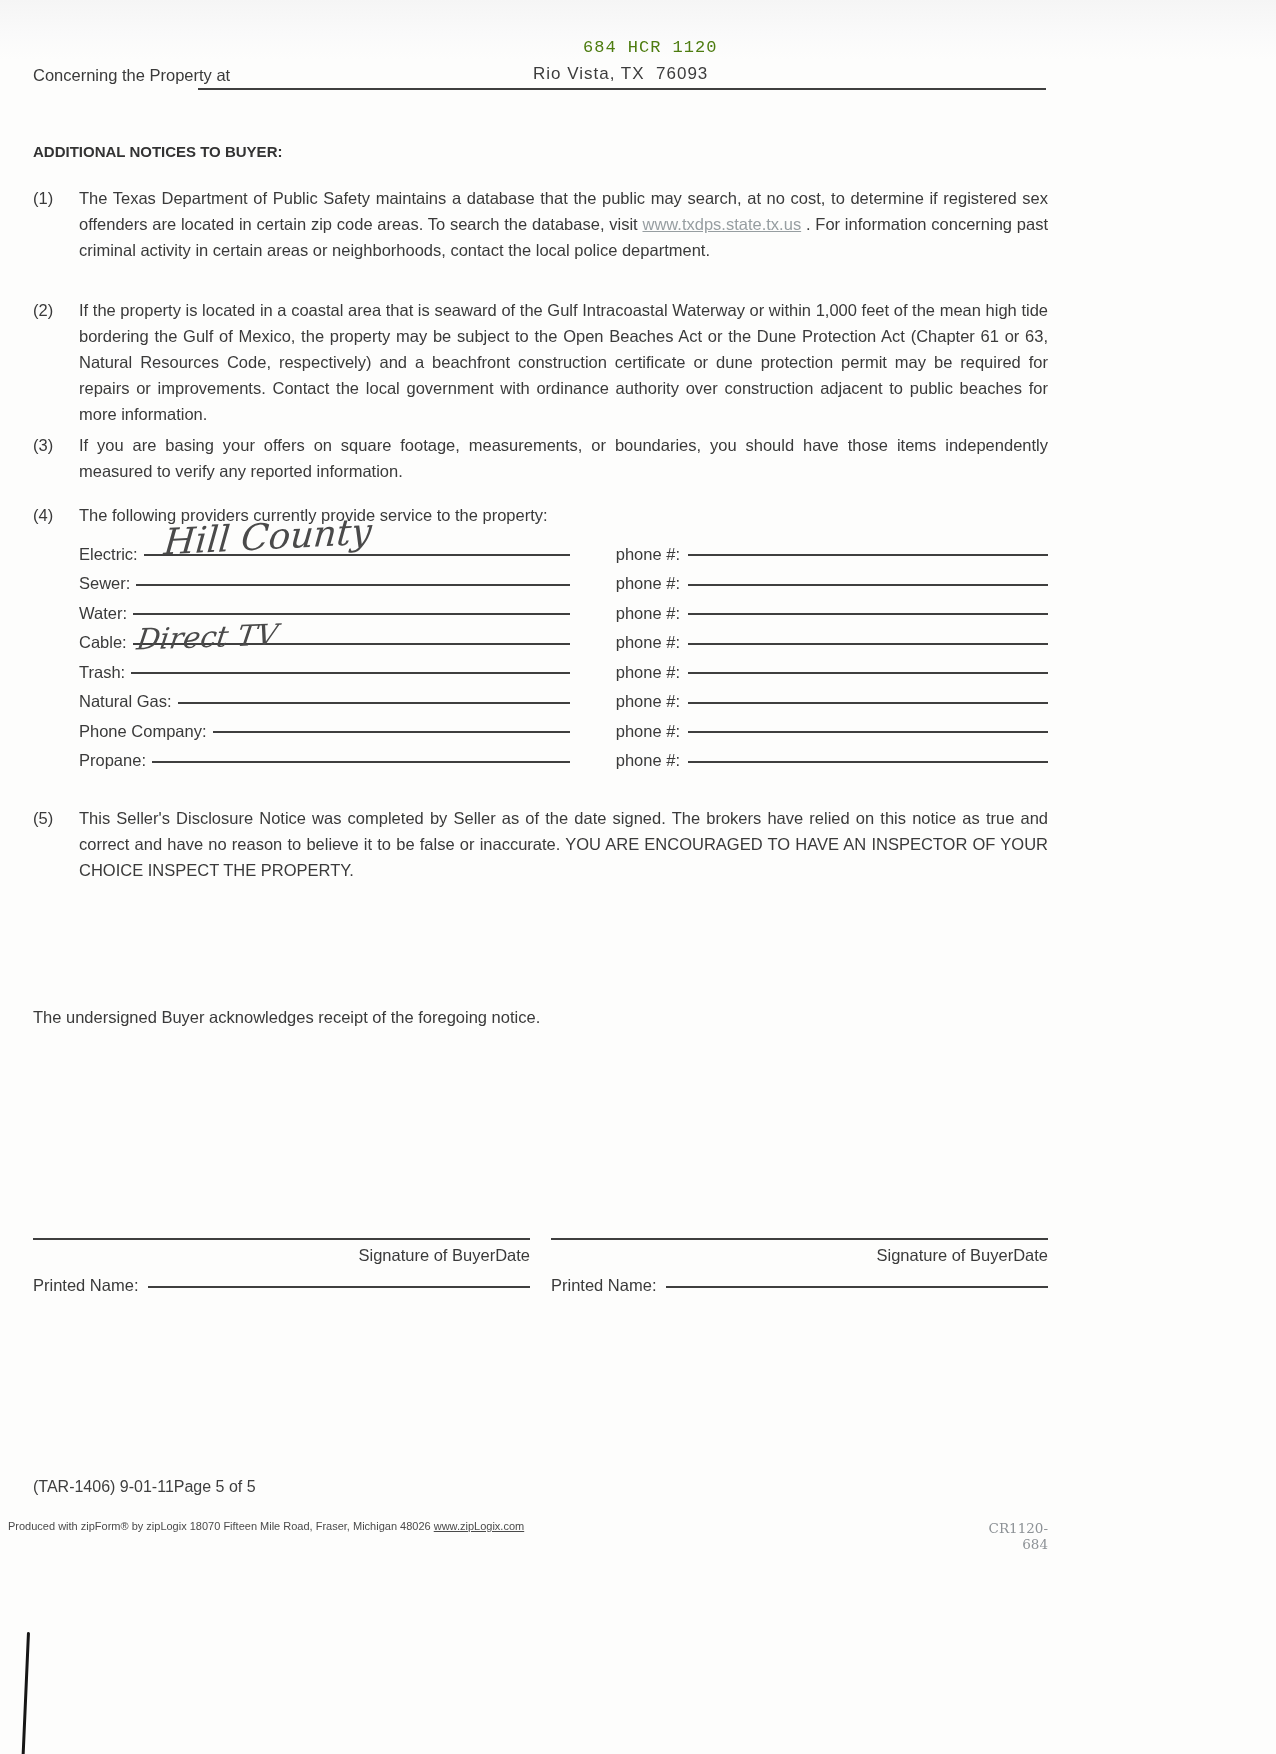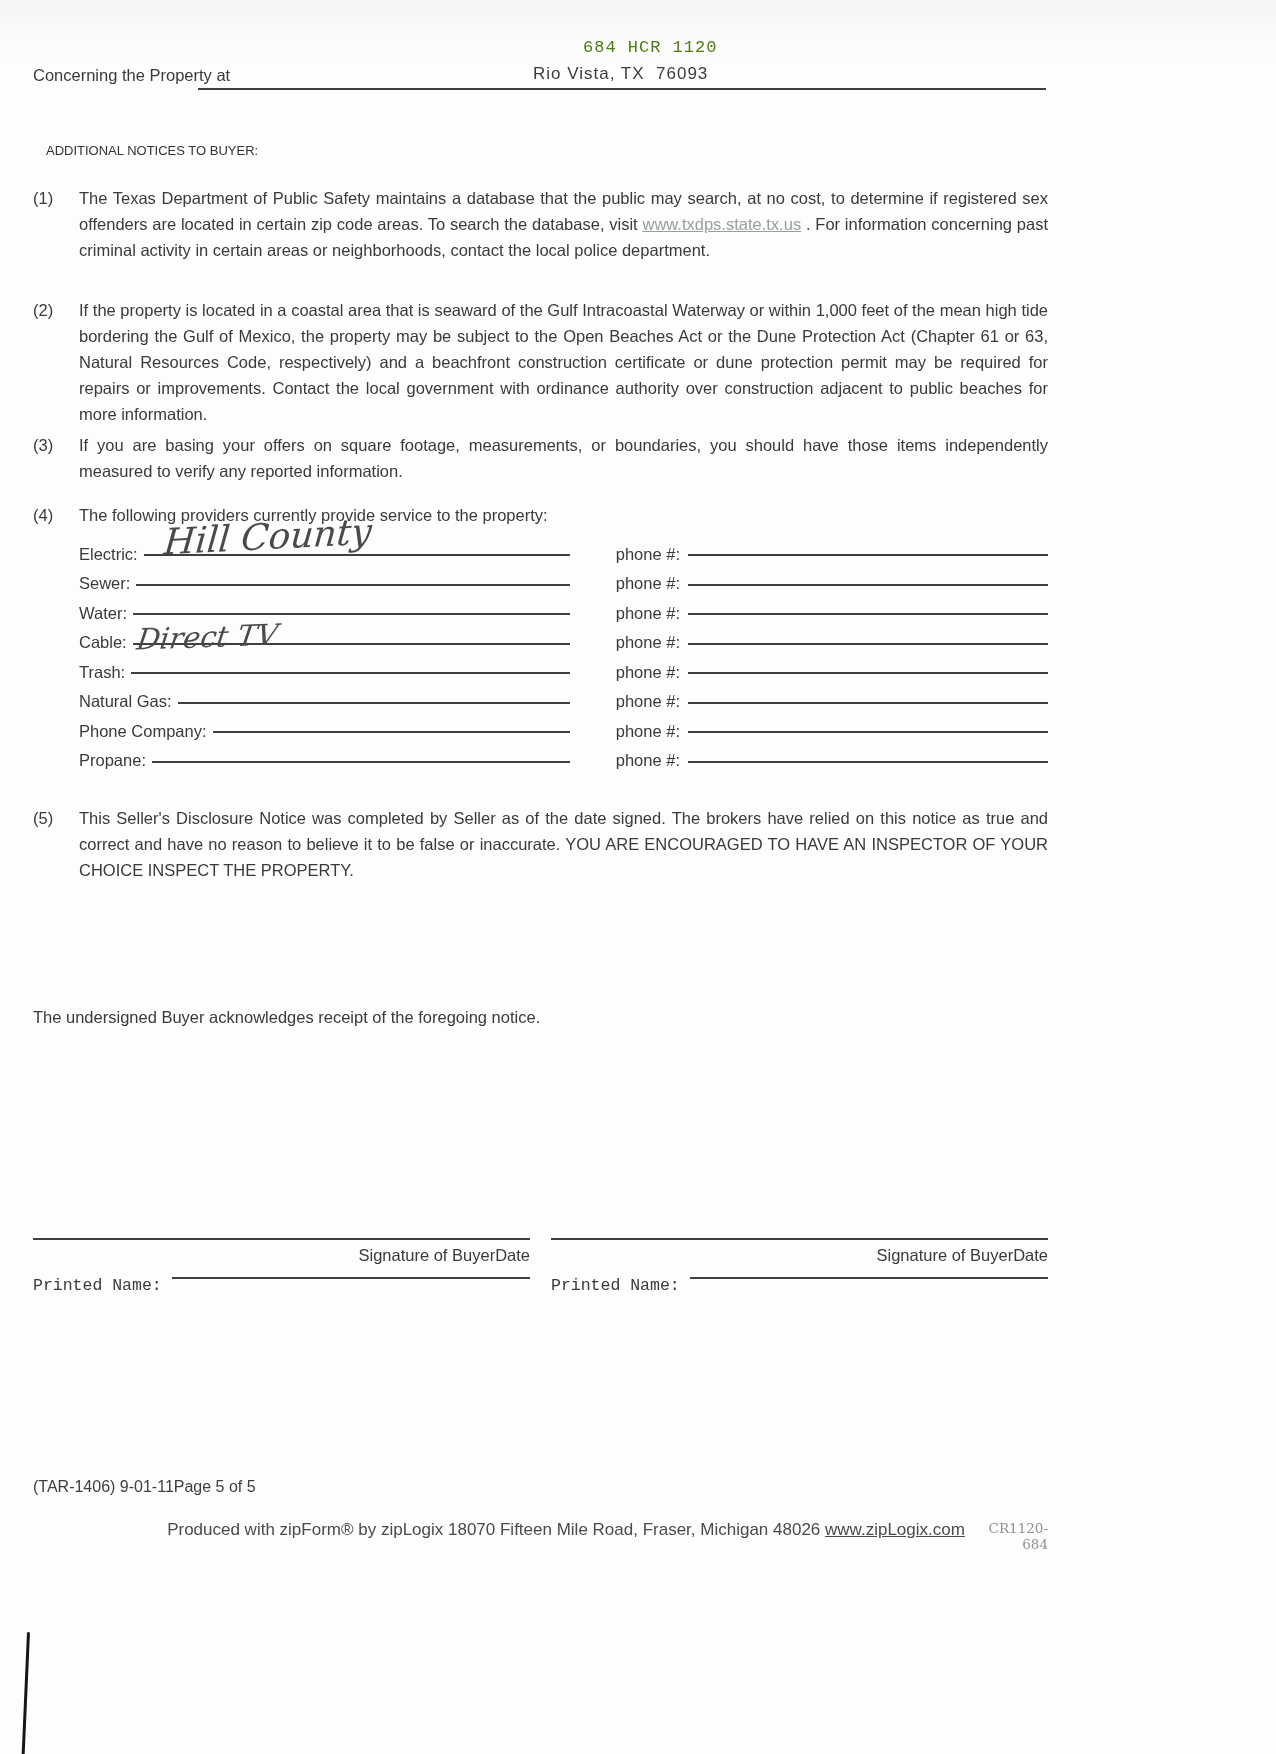--- a/index.html
+++ b/index.html
@@ -27,22 +27,22 @@
     position:absolute;left:165px;top:26px;width:848px;
     border-bottom:2px solid #3f3f3f;
   }
   .addr2{
     position:absolute;left:500px;top:2px;
     font-family:Liberation Sans, sans-serif;
     font-size:17px;letter-spacing:1px;white-space:pre;color:#3c3c3c;
   }
   
   .section-title{
-    position:absolute;left:46px;top:143px;
-    font-size:13px;font-weight:normal;color:#333;
+    position:absolute;left:33px;top:143px;
+    font-size:15px;font-weight:bold;color:#333;
   }
   
   .notice{position:absolute;left:33px;width:1015px;display:flex;}
   .notice .num{flex:0 0 46px;font-size:16.5px;line-height:26px;}
   .notice .ntext{
     flex:1;font-size:16.5px;line-height:26px;text-align:justify;color:#3a3a3a;
   }
   .n1{top:185px;}
   .n2{top:297px;}
   .n3{top:432px;}
@@ -67,31 +67,31 @@
   
   .ack{position:absolute;left:33px;top:1004px;font-size:16.5px;line-height:26px;}
   
   .sig-block{
     position:absolute;left:33px;top:1238px;width:1015px;
     display:flex;gap:21px;
   }
   .sig-col{flex:1;}
   .sig-line{border-top:2.5px solid #3f3f3f;margin-bottom:4px;}
   .sig-row{display:flex;justify-content:flex-end;font-size:16.5px;line-height:22px;}
-  .pn-row{display:flex;align-items:flex-start;margin-top:10px;font-family:Liberation Mono, monospace;}
+  .pn-row{display:flex;align-items:center;margin-top:10px;}
   .pn-label{font-size:16.5px;white-space:nowrap;padding-right:10px;padding-bottom:1px;}
   .pn-line{flex:1;border-bottom:2px solid #3f3f3f;height:1px;}
   
   .footer-row{
     position:absolute;left:33px;top:1478px;width:1015px;
     display:flex;justify-content:flex-start;font-size:16px;color:#3e3e3e;
   }
   .produced-line{
-    position:absolute;left:16px;top:1520px;width:1100px;text-align:center;
-    font-size:17px;color:#4a4a4a;
+    position:absolute;left:8px;top:1520px;width:1100px;text-align:left;
+    font-size:11px;color:#4a4a4a;
   }
   .produced-line a{color:#4a4a4a;text-decoration:underline;}
   .doc-code{
     position:absolute;left:965px;top:1520px;width:83px;text-align:right;
     font-family:"DejaVu Serif",serif;font-size:13.5px;color:#8d9296;
   }
   
   .pen-mark{
     position:absolute;left:27px;top:1632px;width:3px;height:124px;
     background:#161616;transform:rotate(2.5deg);transform-origin:top left;

